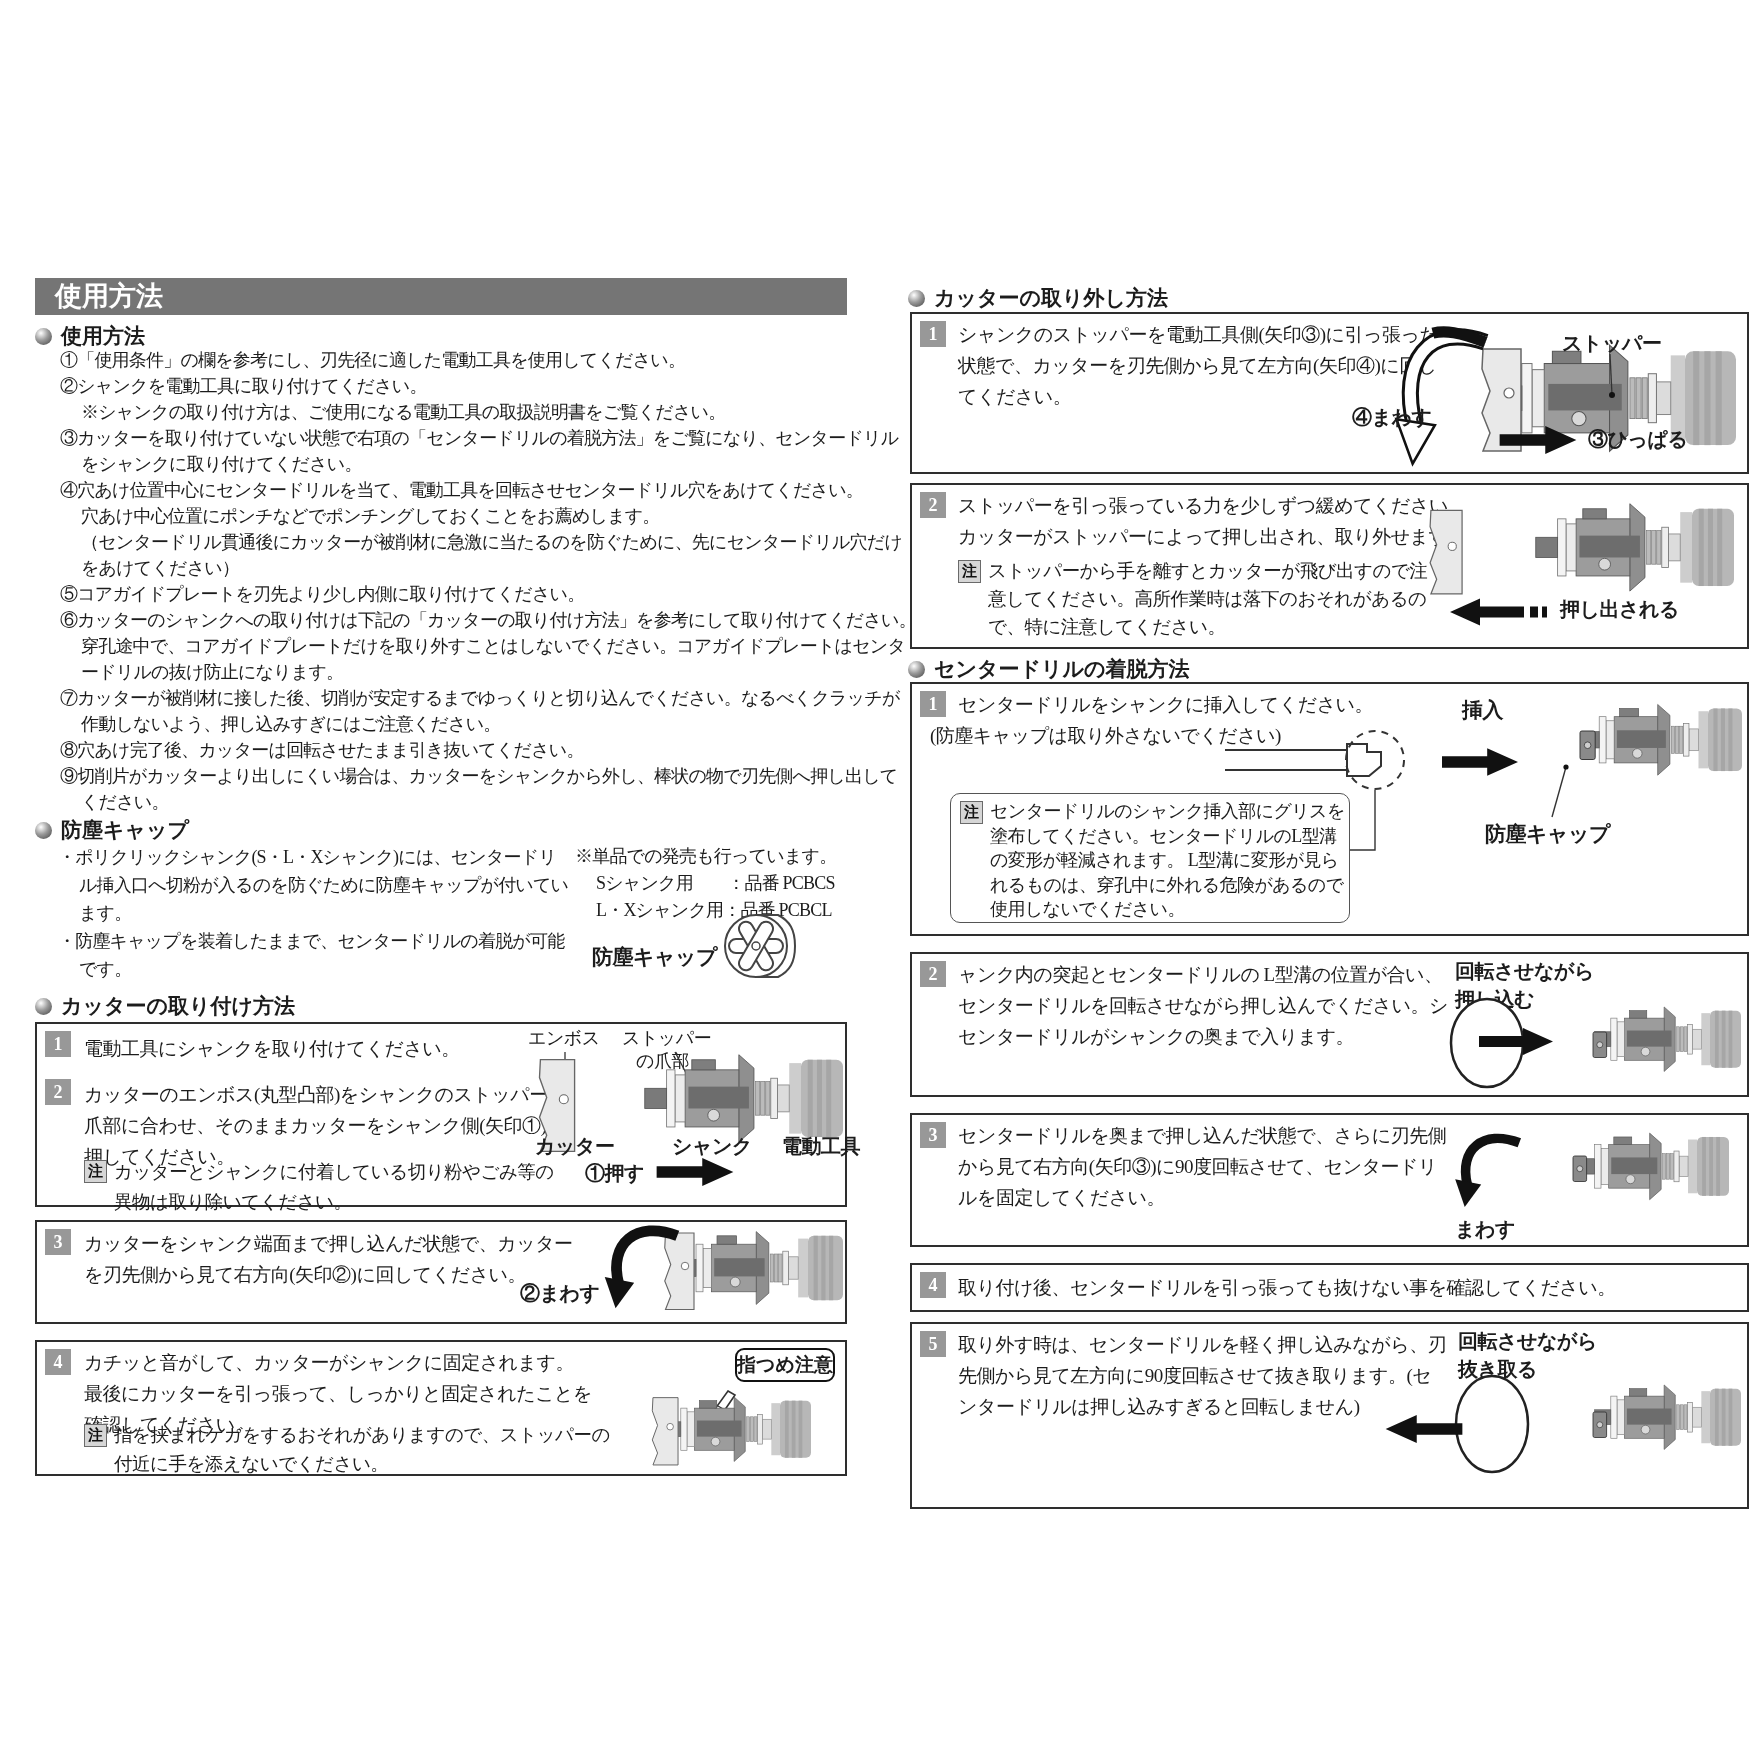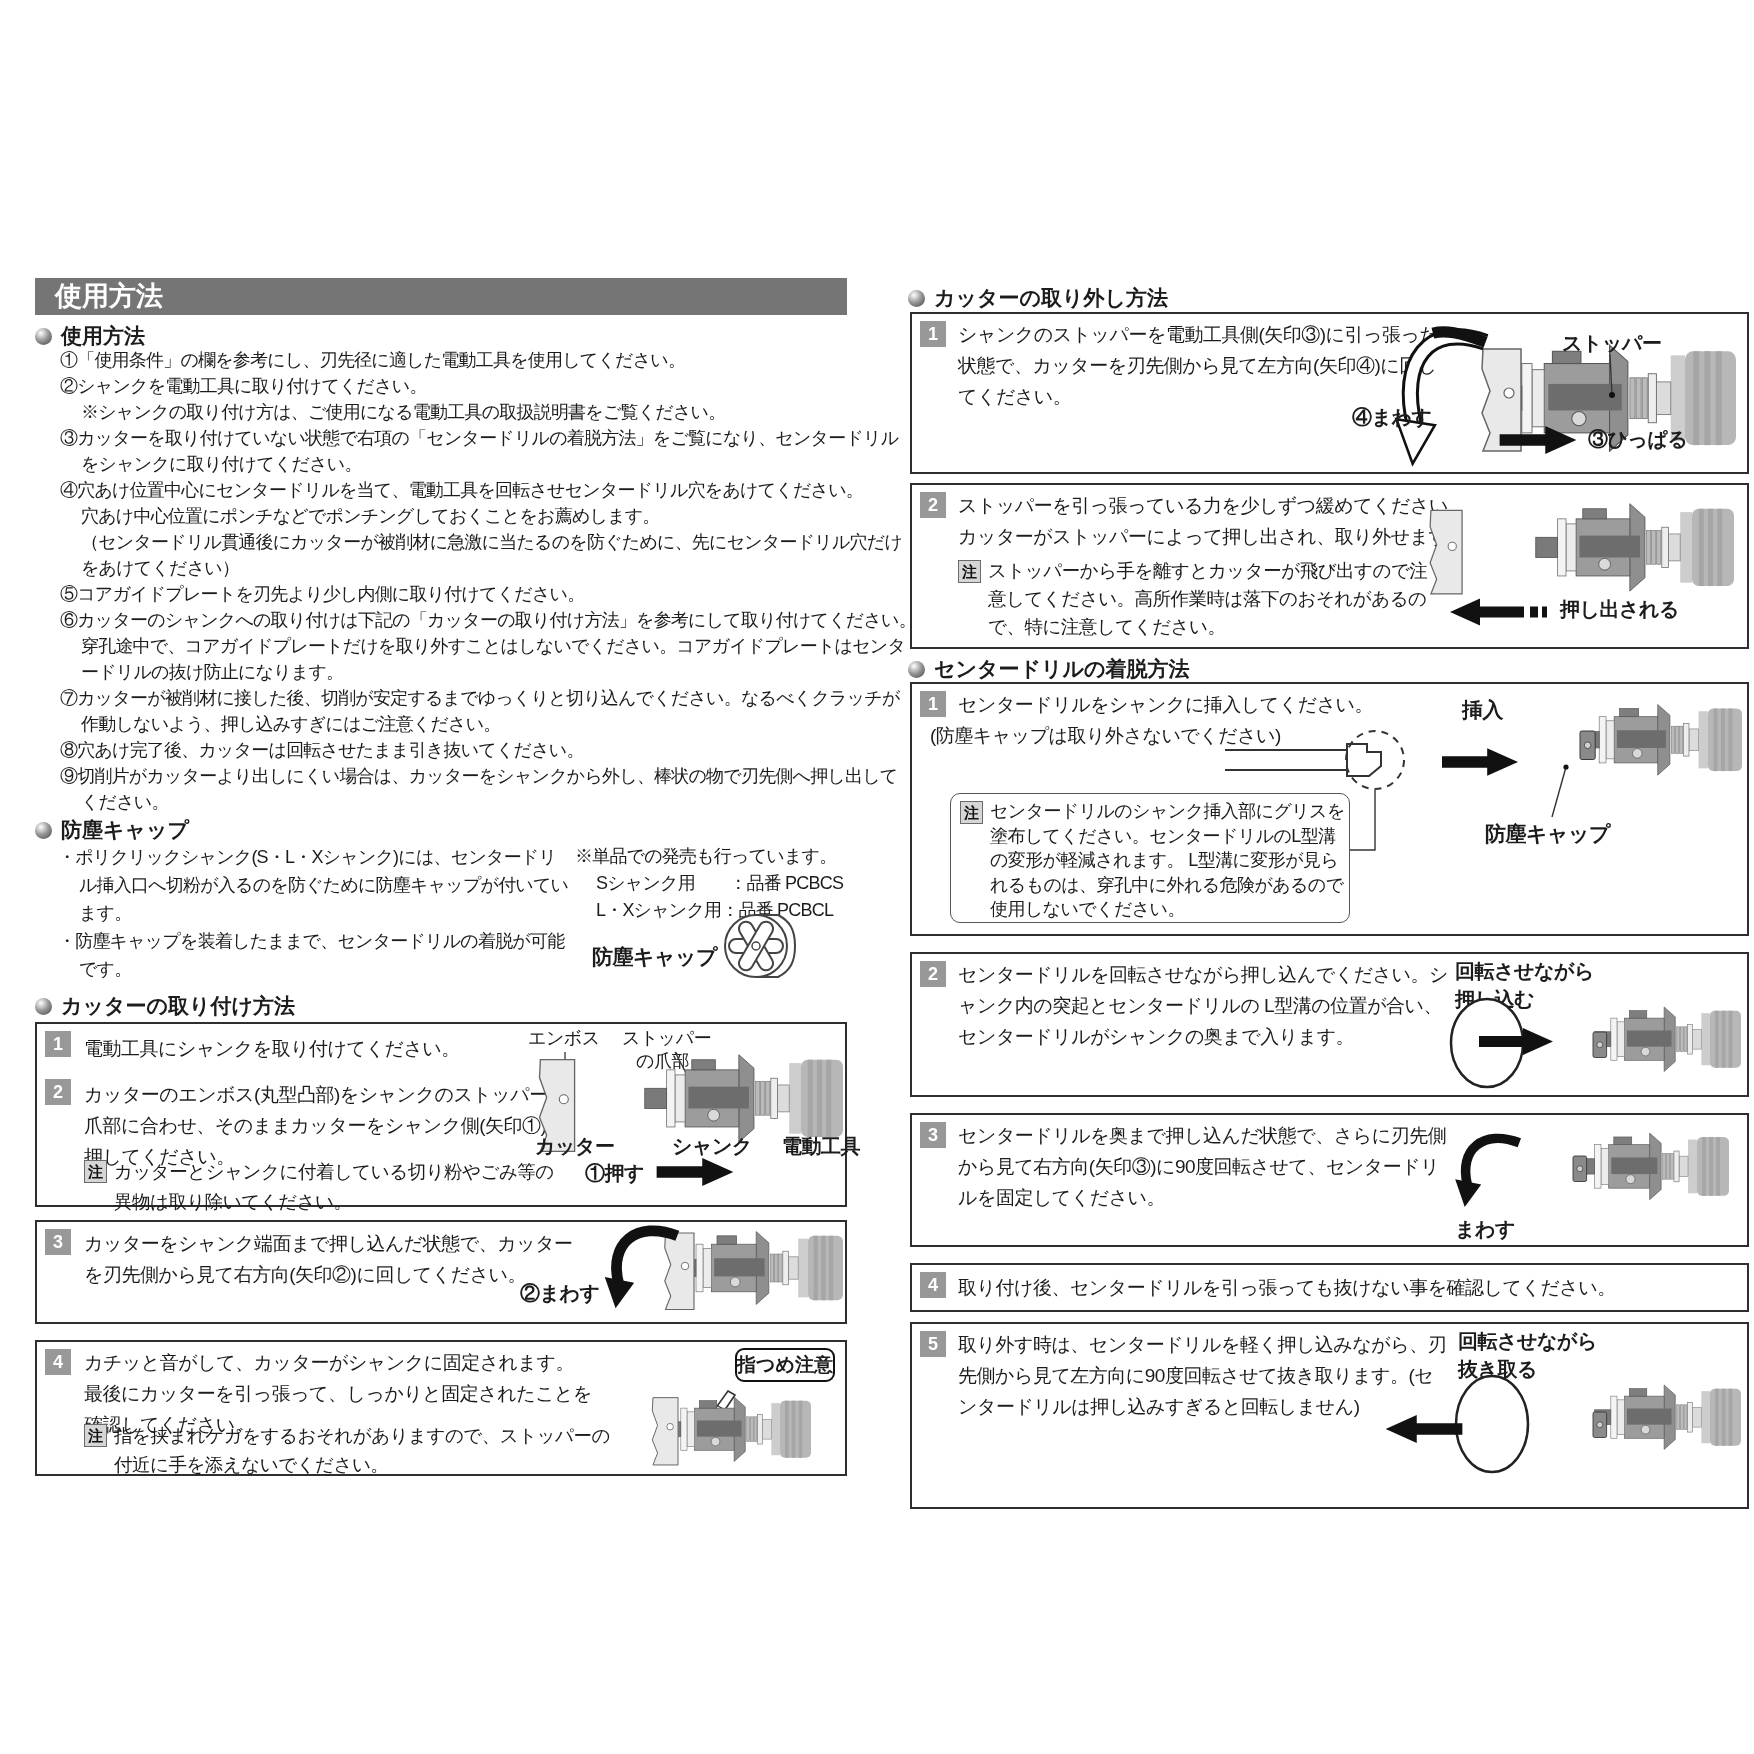--- a/index.html
+++ b/index.html
@@ -1,17 +1,17 @@
 <!DOCTYPE html>
 <html><head>
 <meta charset="utf-8">
 <style>
   html,body{margin:0;padding:0;background:#ffffff;}
   .page{position:relative;width:1754px;height:1754px;background:#fff;overflow:hidden;
-        font-family:Liberation Sans, sans-serif;color:#1c1c1c;}
+        font-family:Liberation Serif, serif;color:#1c1c1c;}
   .abs{position:absolute;}
   .hdrbar{background:#757575;color:#fff;font-weight:bold;font-size:27px;line-height:37px;padding-left:20px;}
   .sec{display:flex;align-items:center;gap:9px;font-weight:bold;font-size:21px;}
   .bullet{width:17px;height:17px;border-radius:50%;flex:0 0 17px;
           background:radial-gradient(circle at 35% 30%, #ffffff, #9a9a9a 45%, #3f3f3f);}
   .utxt{font-size:18px;line-height:26px;letter-spacing:-0.8px;white-space:nowrap;}
   .ind{padding-left:21px;}
   .btxt{font-size:19px;line-height:31px;letter-spacing:-0.5px;white-space:nowrap;}
   .ntxt{font-size:18.5px;line-height:30px;letter-spacing:-0.5px;white-space:nowrap;}
   .box{border:2px solid #2e2e2e;background:#fff;}
@@ -301,22 +301,22 @@
     <div class="cnote">センタードリルのシャンク挿入部にグリスを</div>
     <div class="cnote">塗布してください。センタードリルのL型溝</div>
     <div class="cnote">の変形が軽減されます。 L型溝に変形が見ら</div>
     <div class="cnote">れるものは、穿孔中に外れる危険があるので</div>
     <div class="cnote">使用しないでください。</div>
   </div>
 
   <div class="abs box" style="left:910px;top:952px;width:835px;height:141px;"></div>
   <div class="abs badge" style="left:920px;top:961px;">2</div>
   <div class="abs" style="left:958px;top:959px;">
+    <div class="btxt">ャンク内の突起とセンタードリルの L型溝の位置が合い、</div>
     <div class="btxt">センタードリルを回転させながら押し込んでください。シ</div>
-    <div class="btxt">ャンク内の突起とセンタードリルの L型溝の位置が合い、</div>
     <div class="btxt">センタードリルがシャンクの奥まで入ります。</div>
   </div>
   <div class="abs dlab" style="left:1455px;top:958px;">回転させながら</div>
   <div class="abs dlab" style="left:1455px;top:986px;">押し込む</div>
   <svg class="abs" style="left:1545px;top:1000px;" width="200" height="88" viewBox="0 0 200 88">
     <use href="#asm" transform="translate(10,2) scale(0.62)"></use>
     <use href="#cap" transform="translate(48,32) scale(0.85)"></use>
   </svg>
   <svg class="abs" style="left:1445px;top:995px;" width="95" height="96" viewBox="0 0 95 96">
     <ellipse cx="42" cy="48" rx="36" ry="44" fill="#fff" stroke="#222" stroke-width="2.5"></ellipse>

